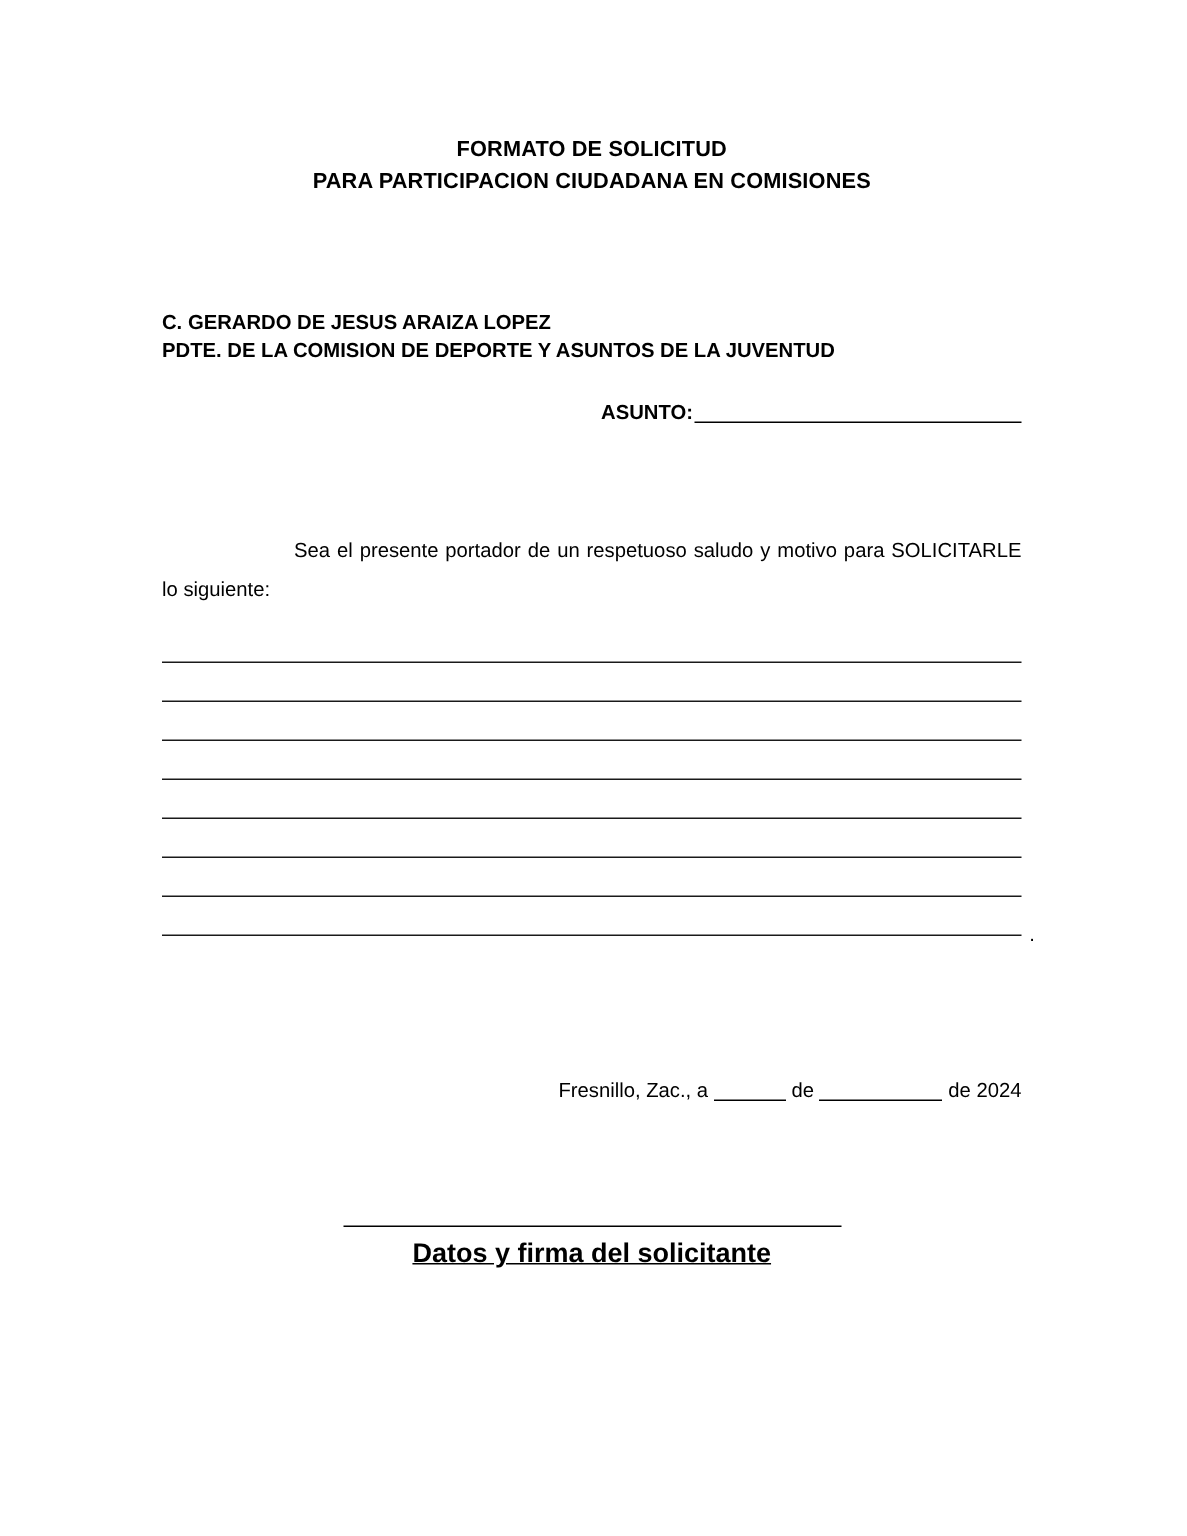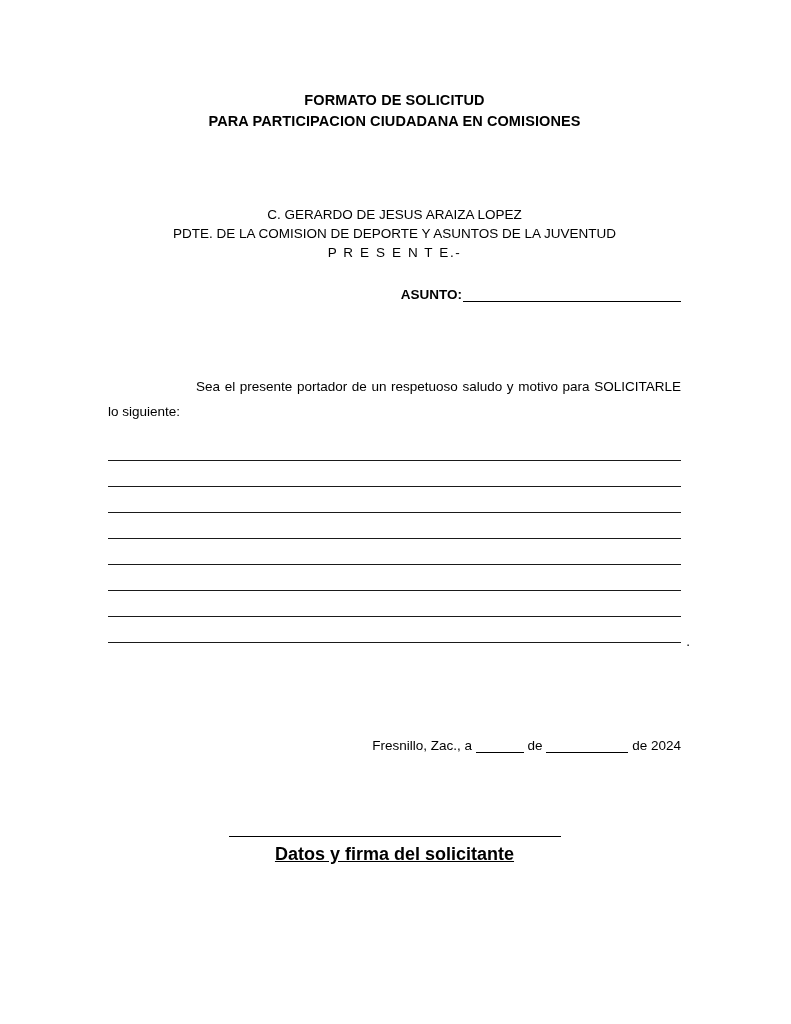--- a/index.html
+++ b/index.html
@@ -36,24 +36,24 @@
     font-weight: bold;
     font-size: 14.5px;
     line-height: 1.42;
     letter-spacing: 0.1px;
   }
   .title-line { display: block; }
 
   
   .addressee {
     margin-top: 74px;
-    font-weight: normal;
+    font-weight: bold;
     font-size: 13.5px;
     line-height: 1.42;
-    text-align: center;
+    text-align: left;
   }
   .addressee span { display: block; }
   .presente { letter-spacing: 1.6px; }
 
   
   .asunto-row {
     margin-top: 24px;
     text-align: right;
     font-size: 13.5px;
     font-weight: bold;
@@ -143,21 +143,20 @@
   <div class="content">
 
     <div class="title-block">
       <span class="title-line">FORMATO DE SOLICITUD</span>
       <span class="title-line">PARA PARTICIPACION CIUDADANA EN COMISIONES</span>
     </div>
 
     <div class="addressee">
       <span>C. GERARDO DE JESUS ARAIZA LOPEZ</span>
       <span>PDTE. DE LA COMISION DE DEPORTE Y ASUNTOS DE LA JUVENTUD</span>
-      <span class="presente">P R E S E N T E.-</span>
     </div>
 
     <div class="asunto-row">
       <span class="asunto-label">ASUNTO:</span><span class="asunto-blank"></span>
     </div>
 
     <div class="body-par">Sea el presente portador de un respetuoso saludo y motivo para SOLICITARLE lo siguiente:</div>
 
     <div class="rules">
       <div class="rule"></div>

